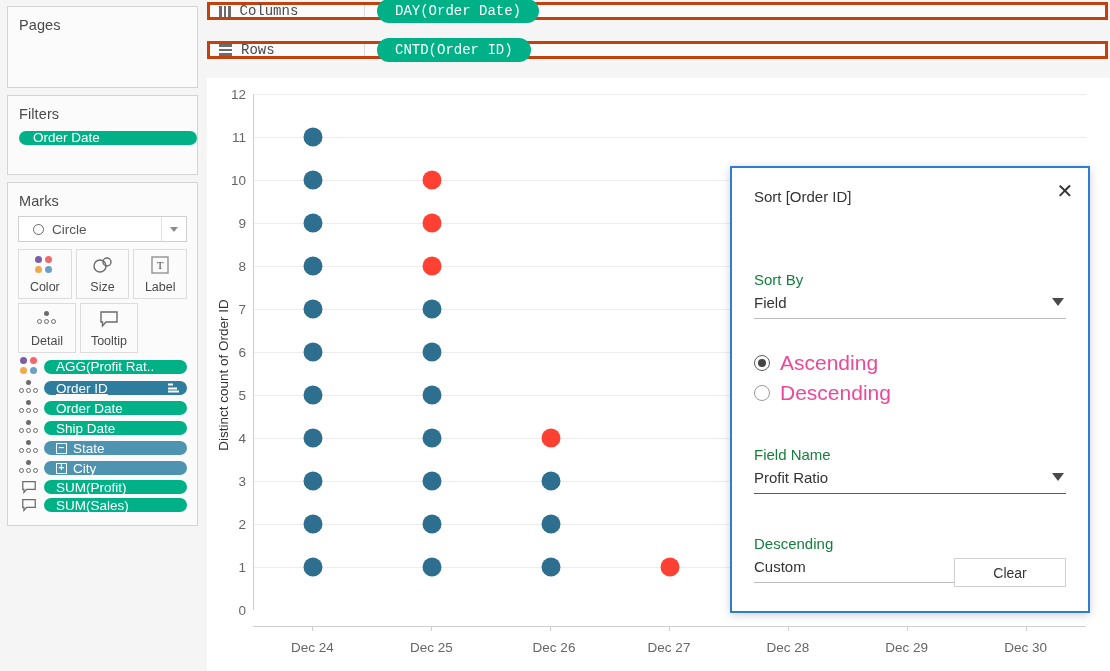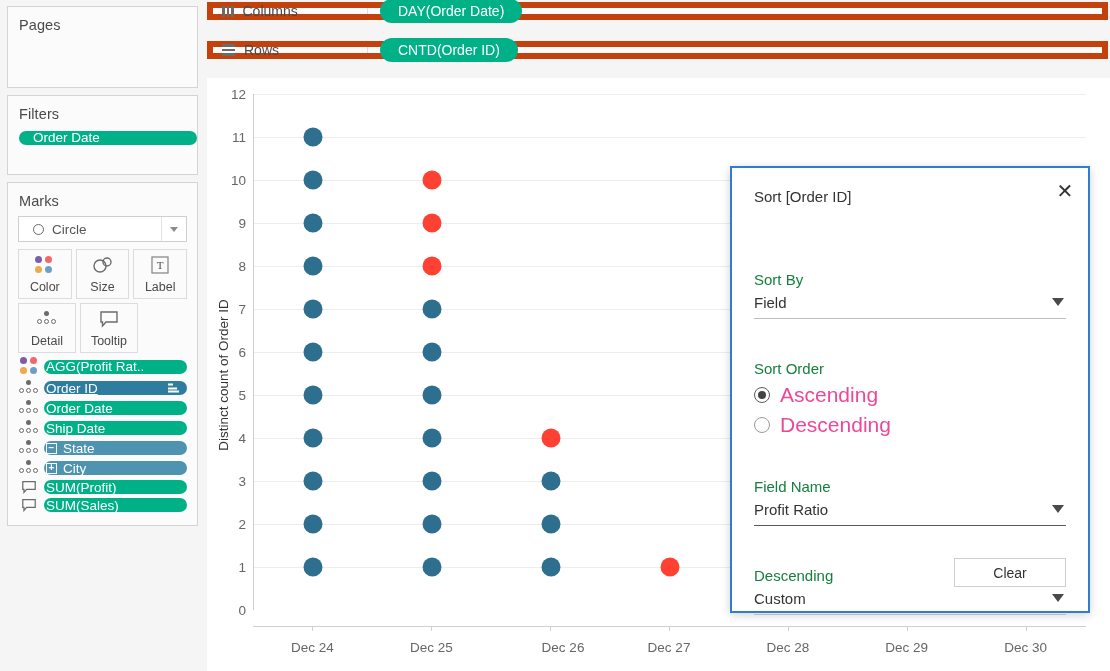--- a/index.html
+++ b/index.html
@@ -26,21 +26,21 @@
   }
   #card-pages { height: 82px; }
   #card-filters { height: 80px; }
   #card-marks { padding-bottom: 9px; }
 
   
   .pill {
     display: inline-flex; align-items: center;
     height: 14px; border-radius: 11px;
     color: #ffffff; font-size: 13.5px;
-    padding: 0 2px; white-space: nowrap;
+    padding: 0 12px; white-space: nowrap;
     position: relative; cursor: default;
   }
   .pill.green { background: #00b188; }
   .pill.blue  { background: #2e7d9e; }
   .pill.blue-l{ background: #4e94b0; }
   .pill-filter { margin: 2px 0 0 11px; width: 178px; justify-content: flex-start;
                  padding-left: 14px; }
 
   
   .marks-select {
@@ -102,21 +102,21 @@
   .sort-badge span:nth-child(3){ width: 11px; }
   .expander {
     display: inline-flex; align-items: center; justify-content: center;
     width: 11px; height: 11px; border: 1.3px solid #ffffff;
     font-size: 10px; line-height: 8px; margin-right: 6px; font-weight: bold;
   }
 
   
   .shelf {
     position: absolute; left: 207px; height: 18px; background: #fbfbfb;
-    border: 6px solid #c2410c; display: flex; align-items: center;
+    border: 3px solid #c2410c; display: flex; align-items: center; font-family: Liberation Mono, monospace;
   }
   #shelf-columns { top: 2px; width: 901px; }
   #shelf-rows    { top: 41px; width: 901px; }
   .shelf-label {
     width: 155px; display: flex; align-items: center; gap: 9px;
     padding-left: 9px; font-size: 14px; color: #4a4a4a;
     height: 100%; border-right: 1px solid #dcdcdc;
   }
   .shelf-pillwrap { padding-left: 12px; }
   .shelf .pill { height: 24px; border-radius: 12px; font-size: 14px; padding: 0 18px; }
@@ -465,21 +465,21 @@
         <div class="dot" style="left: 297.143px; top: 430px; width: 19px; height: 19px; background: rgb(46, 110, 142);"></div>
         <div class="dot" style="left: 297.143px; top: 473px; width: 19px; height: 19px; background: rgb(46, 110, 142);"></div>
         <div class="dot" style="left: 416px; top: 473px; width: 19px; height: 19px; background: rgb(255, 65, 51);"></div>
       </div>
     <div class="x-axis" id="x-axis">
         <div class="xtick-mark" style="left: 59.4286px;"></div>
         <div class="xlabel" style="left: 59.4286px;">Dec 24</div>
         <div class="xtick-mark" style="left: 178.286px;"></div>
         <div class="xlabel" style="left: 178.286px;">Dec 25</div>
         <div class="xtick-mark" style="left: 297.143px;"></div>
-        <div class="xlabel" style="left: 310px;">Dec 26</div>
+        <div class="xlabel" style="left: 301px;">Dec 26</div>
         <div class="xtick-mark" style="left: 416px;"></div>
         <div class="xlabel" style="left: 416px;">Dec 27</div>
         <div class="xtick-mark" style="left: 534.857px;"></div>
         <div class="xlabel" style="left: 534.857px;">Dec 28</div>
         <div class="xtick-mark" style="left: 653.714px;"></div>
         <div class="xlabel" style="left: 653.714px;">Dec 29</div>
         <div class="xtick-mark" style="left: 772.571px;"></div>
         <div class="xlabel" style="left: 772.571px;">Dec 30</div>
       </div>
   </div>
@@ -488,21 +488,20 @@
     <div class="dlg-title">Sort [Order ID]</div>
     <div class="dlg-close">✕</div>
 
     <div class="dlg-body">
       <div class="fld-label">Sort By</div>
       <div class="fld-select">
         <span class="fld-val">Field</span>
         <span class="fld-caret"></span>
       </div>
 
-      <div class="fld-label">Sort Order</div>
       <div class="radio-row">
         <span class="radio on"></span>
         <span class="radio-label">Ascending</span>
       </div>
       <div class="radio-row" style="margin-bottom:24px;">
         <span class="radio"></span>
         <span class="radio-label">Descending</span>
       </div>
 
       <div class="fld-label">Field Name</div>

